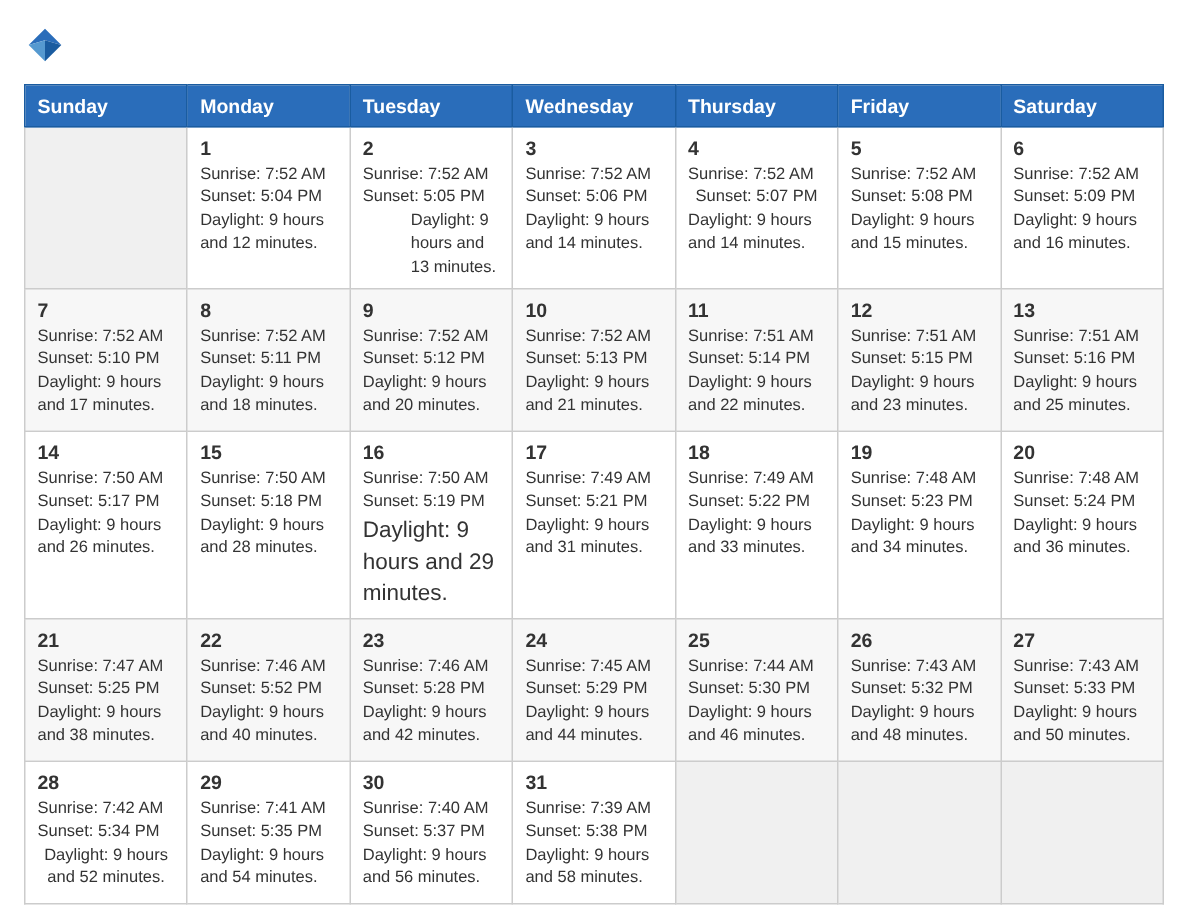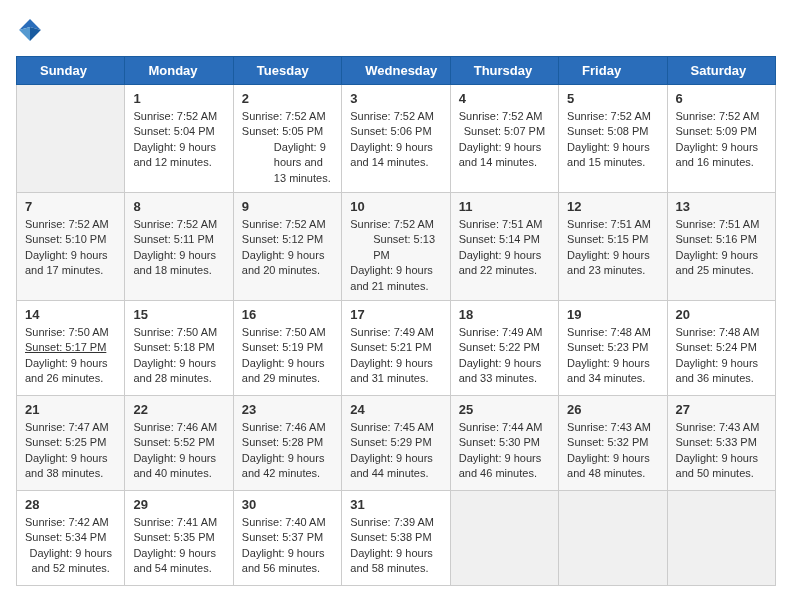--- a/index.html
+++ b/index.html
@@ -50,21 +50,21 @@
     table {
       width: 100%;
       border-collapse: collapse;
       table-layout: fixed;
     }
     thead th {
       background-color: #2a6dba;
       color: #fff;
       font-size: 13px;
       font-weight: bold;
-      padding: 6px 23px;
+      padding: 6px 8px;
       text-align: left;
       border: 1px solid #1a5ca0;
     }
     tbody td {
       border: 1px solid #ccc;
       vertical-align: top;
       padding: 6px 8px;
       height: 95px;
       font-size: 11px;
       color: #333;
@@ -171,21 +171,21 @@
         </td>
         <td>
           <span class="day-number">9</span>
           <div style="font-size: 11px; line-height: 1.4;">Sunrise: 7:52 AM</div>
           <div style="font-size: 11px; line-height: 1.4;">Sunset: 5:12 PM</div>
           <div style="font-size: 11px; line-height: 1.4;">Daylight: 9 hours and 20 minutes.</div>
         </td>
         <td>
           <span class="day-number">10</span>
           <div style="font-size: 11px; line-height: 1.4;">Sunrise: 7:52 AM</div>
-          <div style="font-size: 11px; line-height: 1.4; margin-left: 23px;">Sunset: 5:13 PM</div>
+          <div style="font-size: 11px; line-height: 1.4;">Sunset: 5:13 PM</div>
           <div style="font-size: 11px; line-height: 1.4;">Daylight: 9 hours and 21 minutes.</div>
         </td>
         <td>
           <span class="day-number">11</span>
           <div style="font-size: 11px; line-height: 1.4;">Sunrise: 7:51 AM</div>
           <div style="font-size: 11px; line-height: 1.4;">Sunset: 5:14 PM</div>
           <div style="font-size: 11px; line-height: 1.4;">Daylight: 9 hours and 22 minutes.</div>
         </td>
         <td>
           <span class="day-number">12</span>
@@ -197,34 +197,34 @@
           <span class="day-number">13</span>
           <div style="font-size: 11px; line-height: 1.4;">Sunrise: 7:51 AM</div>
           <div style="font-size: 11px; line-height: 1.4;">Sunset: 5:16 PM</div>
           <div style="font-size: 11px; line-height: 1.4;">Daylight: 9 hours and 25 minutes.</div>
         </td>
       </tr>
       <tr>
         <td>
           <span class="day-number">14</span>
           <div style="font-size: 11px; line-height: 1.4;">Sunrise: 7:50 AM</div>
-          <div style="font-size: 11px; line-height: 1.4; text-decoration: underline;">Sunset: 5:17 PM</div>
+          <div style="font-size: 11px; line-height: 1.4;">Sunset: 5:17 PM</div>
           <div style="font-size: 11px; line-height: 1.4;">Daylight: 9 hours and 26 minutes.</div>
         </td>
         <td>
           <span class="day-number">15</span>
           <div style="font-size: 11px; line-height: 1.4;">Sunrise: 7:50 AM</div>
           <div style="font-size: 11px; line-height: 1.4;">Sunset: 5:18 PM</div>
           <div style="font-size: 11px; line-height: 1.4;">Daylight: 9 hours and 28 minutes.</div>
         </td>
         <td>
           <span class="day-number">16</span>
           <div style="font-size: 11px; line-height: 1.4;">Sunrise: 7:50 AM</div>
           <div style="font-size: 11px; line-height: 1.4;">Sunset: 5:19 PM</div>
-          <div style="font-size: 11px; line-height: 1.4;">Daylight: 9 hours and 29 minutes.</div>
+          <div style="font-size: 15px; line-height: 1.4;">Daylight: 9 hours and 29 minutes.</div>
         </td>
         <td>
           <span class="day-number">17</span>
           <div style="font-size: 11px; line-height: 1.4;">Sunrise: 7:49 AM</div>
           <div style="font-size: 11px; line-height: 1.4;">Sunset: 5:21 PM</div>
           <div style="font-size: 11px; line-height: 1.4;">Daylight: 9 hours and 31 minutes.</div>
         </td>
         <td>
           <span class="day-number">18</span>
           <div style="font-size: 11px; line-height: 1.4;">Sunrise: 7:49 AM</div>

